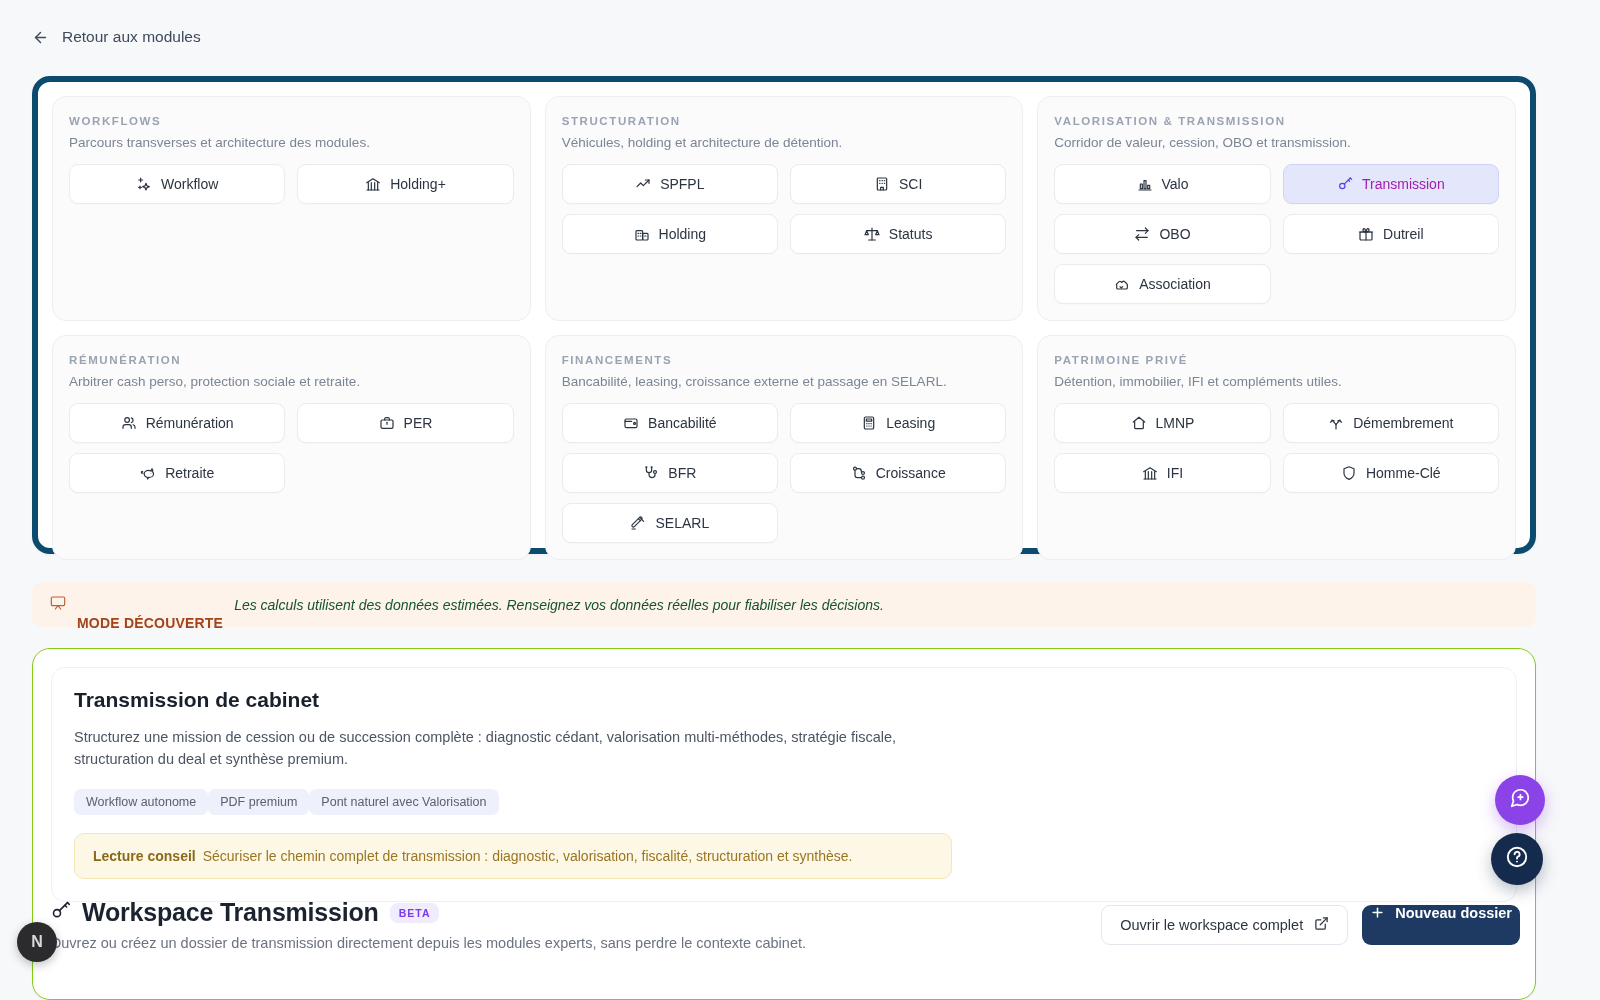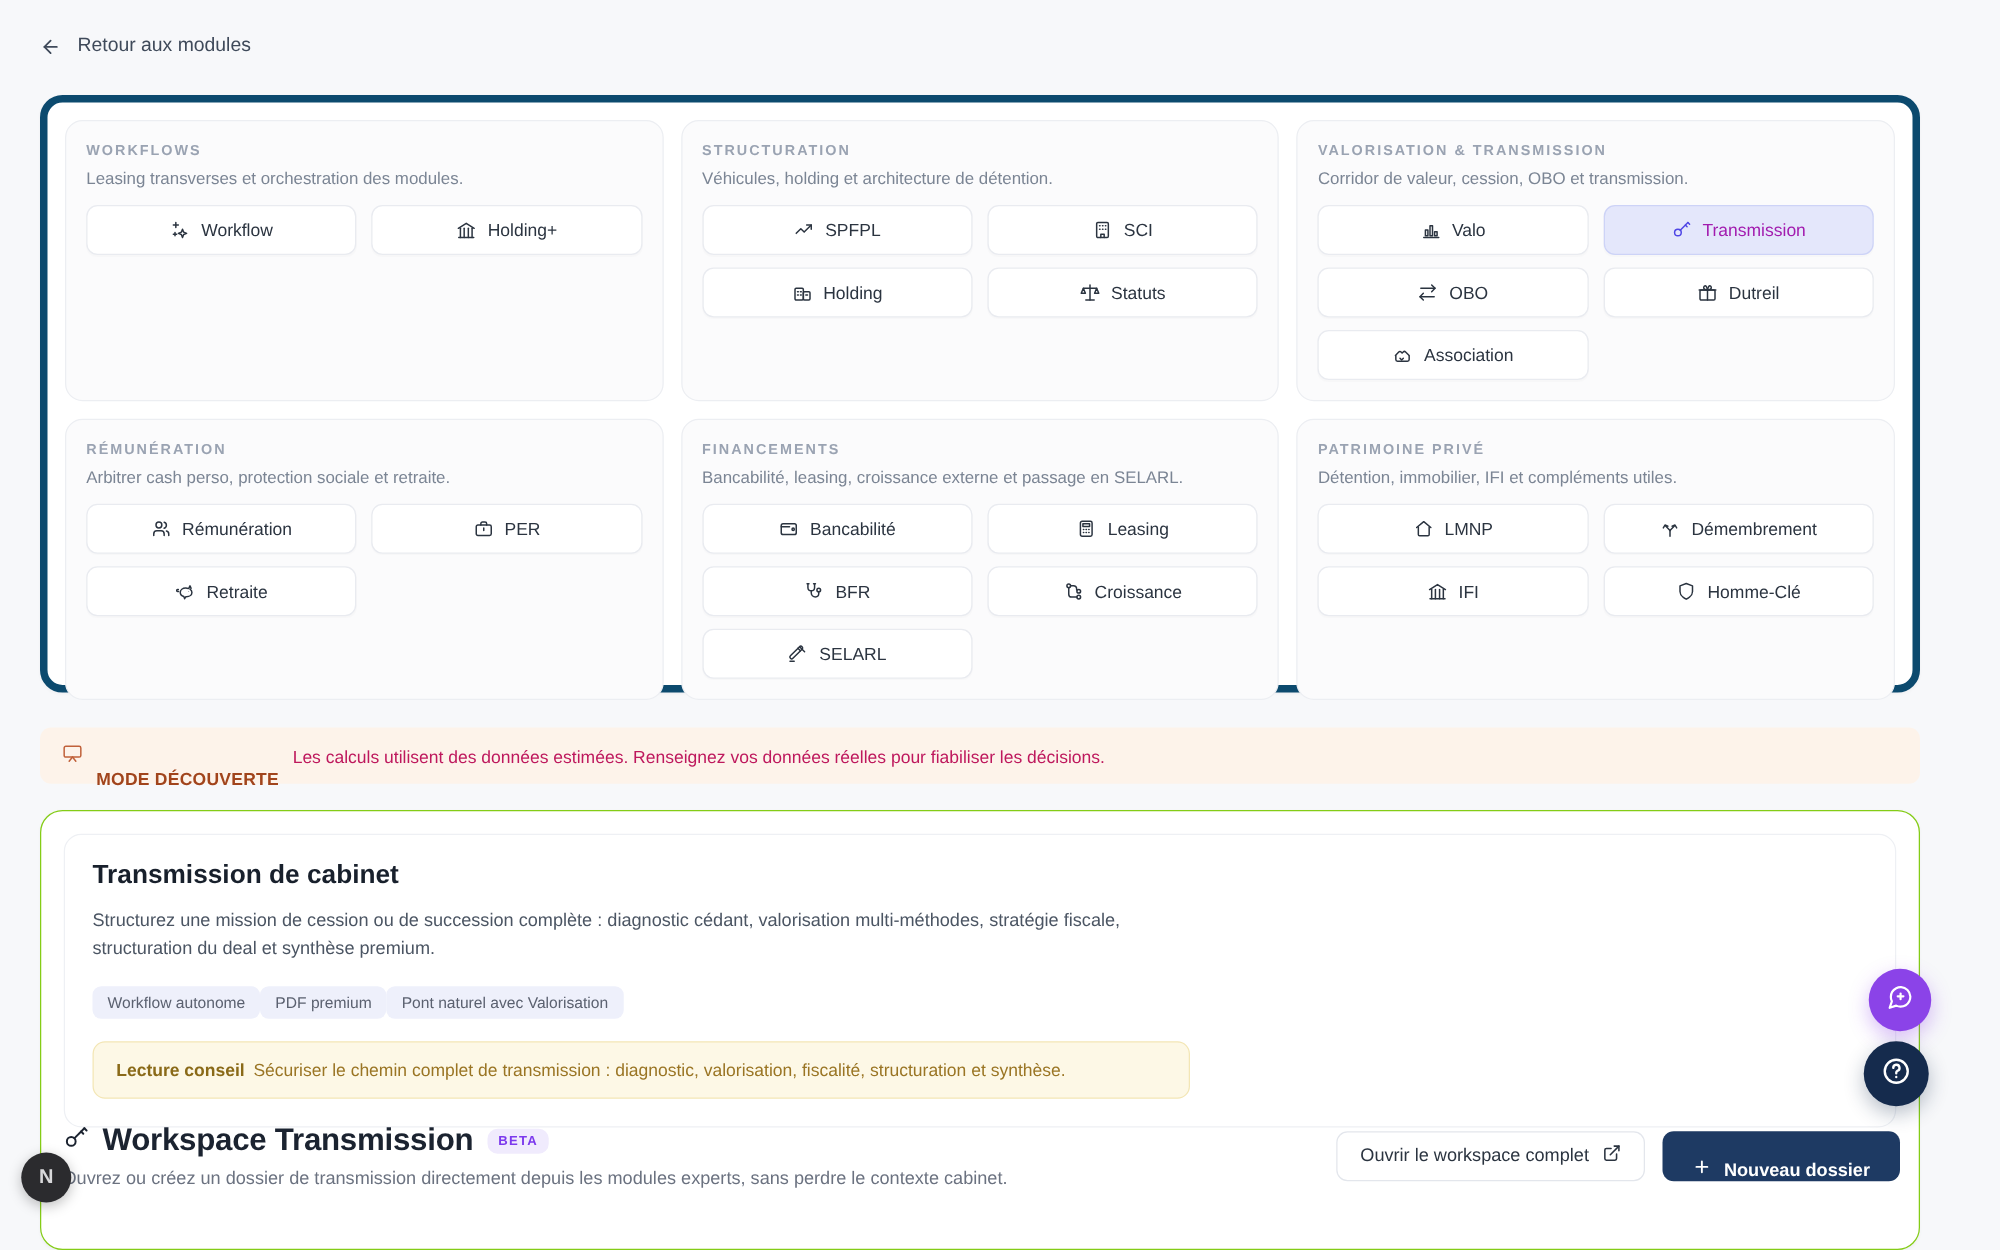--- a/index.html
+++ b/index.html
@@ -79,21 +79,21 @@
   .banner {
     position: absolute; left: 32px; top: 582px;
     width: 1504px; height: 45px;
     background: #fdf3ea;
     border-radius: 9px;
     display: flex; align-items: center; gap: 11px;
     padding: 0 18px;
     font-size: 14px;
   }
   .banner-label { font-weight: 700; color: #a1441c; letter-spacing: .2px; margin-top: 36px; }
-  .banner-text { color: #be185d; }
+  .banner-text { color: #14532d; font-style: italic; }
 
   
   .detail-panel {
     position: absolute; left: 32px; top: 648px;
     width: 1504px; height: 352px;
     background: #ffffff;
     border: 1px solid #84cc16;
     border-radius: 18px;
     box-shadow: 0 1px 3px rgba(16,24,40,.04);
     padding: 18px;
@@ -138,22 +138,22 @@
     border-radius: 8px; padding: 4px 9px;
   }
   .ws-sub { margin-top: 8px; font-size: 14.5px; color: #6b7280; }
   .ws-actions { display: flex; align-items: center; gap: 14px; }
   .btn-outline {
     height: 40px; display: flex; align-items: center; gap: 11px;
     padding: 0 18px; border: 1px solid #e3e6ec; border-radius: 9px;
     background: #fff; font-size: 14.5px; color: #2b3440; cursor: pointer;
   }
   .btn-primary {
-    height: 40px; display: flex; align-items: flex-end; gap: 10px;
-    padding: 0 24px; border-radius: 9px;
+    height: 40px; display: flex; align-items: flex-start; gap: 10px;
+    padding: 0 8px; border-radius: 9px;
     background: #1e3a63; color: #fff; font-size: 14.5px; font-weight: 600;
     cursor: pointer; border: none;
   }
 
   
   .fab {
     position: absolute; border-radius: 50%;
     display: flex; align-items: center; justify-content: center;
     cursor: pointer;
   }
@@ -179,21 +179,21 @@
           <polyline points="12 19 5 12 12 5"></polyline>
         </svg>
     </span>
     <span>Retour aux modules</span>
   </div>
 
   <div class="modules-panel">
     <div class="modules-grid" id="modules-grid">
         <div class="mod-card">
           <div class="mod-kicker">WORKFLOWS</div>
-          <div class="mod-sub">Leasing transverses et orchestration des modules.</div>
+          <div class="mod-sub">Parcours transverses et architecture des modules.</div>
           <div class="chip-grid">
             <div class="chip">
               <span>
                 <svg width="16" height="16" viewBox="0 0 24 24" fill="none" stroke-width="1.8" stroke-linecap="round" stroke-linejoin="round" stroke="#2b3440">
                   <path d="M7 3v6M4 6h6M15 11l1.4 3.6L20 16l-3.6 1.4L15 21l-1.4-3.6L10 16l3.6-1.4z"></path>
                   <path d="M6 15v4M4 17h4"></path>
                 </svg>
               </span>
               <span>Workflow</span>
             </div>

